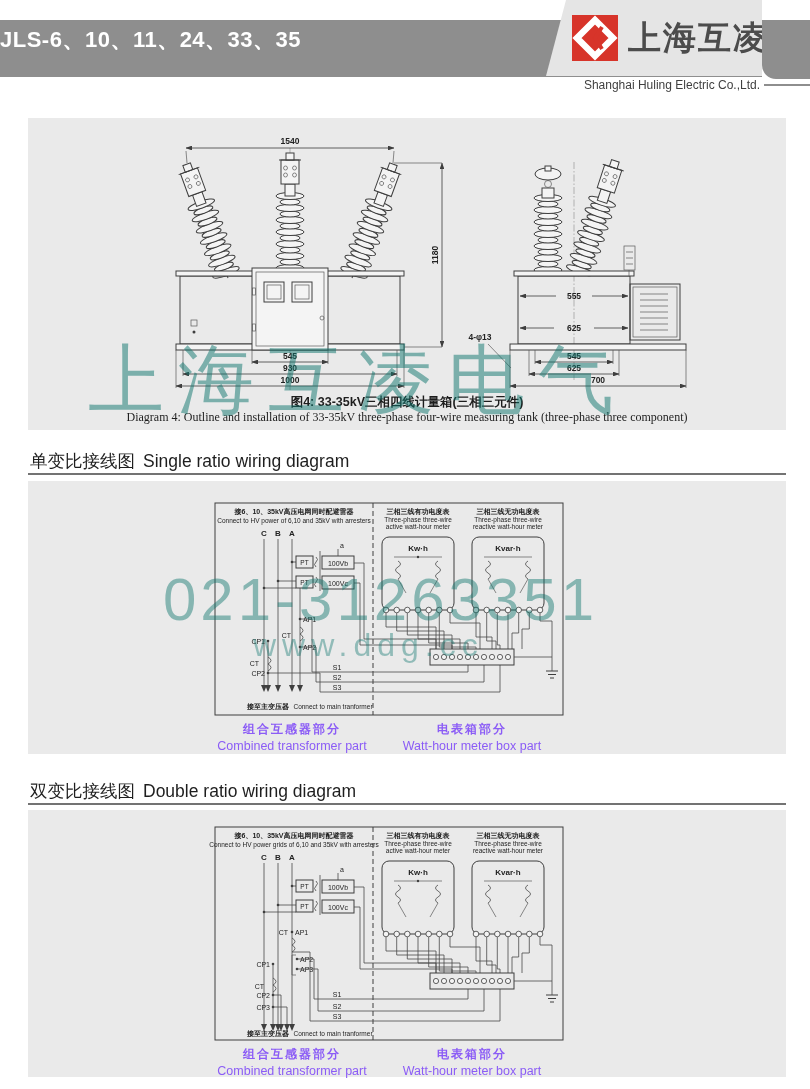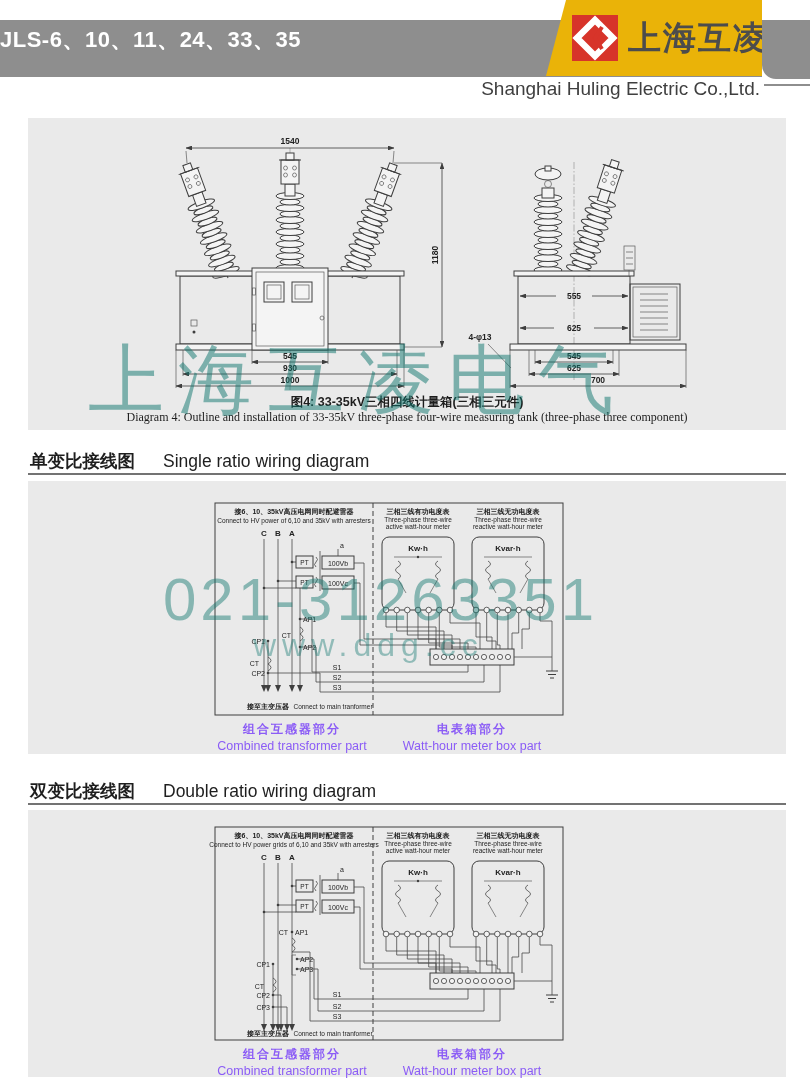--- a/index.html
+++ b/index.html
@@ -5,35 +5,35 @@
   html,body{margin:0;padding:0;}
   body{width:810px;height:1089px;position:relative;background:#fff;
        font-family:"Liberation Sans",sans-serif;overflow:hidden;}
   
   .header-bar{position:absolute;left:0;top:20px;width:762px;height:57px;background:#8e8e8e;
               box-sizing:border-box;}
   .hd-title{color:#fff;font-size:22px;font-weight:800;letter-spacing:.5px;margin-top:5px;white-space:nowrap;}
   .hd-sub{color:#fff;font-size:12px;letter-spacing:.3px;margin-top:2px;white-space:nowrap;}
   .header-tab{position:absolute;right:0;top:20px;width:48px;height:59px;background:#8e8e8e;
               border-bottom-left-radius:14px;}
-  .logo-area{position:absolute;right:48px;top:0;width:216px;height:76px;background:#eab308;
+  .logo-area{position:absolute;right:48px;top:0;width:216px;height:76px;background:#e5e5e5;
              display:flex;align-items:center;gap:10px;
              clip-path:polygon(20px 0,100% 0,100% 100%,0 100%);padding-left:26px;box-sizing:border-box;}
   .logo-sq{width:46px;height:46px;flex:0 0 auto;}
   .brand-cn{font-size:33px;font-weight:600;color:#4c4c4c;letter-spacing:2px;white-space:nowrap;}
-  .brand-en{position:absolute;right:50px;top:78px;font-size:19px;font-weight:500;color:#3f3f3f;white-space:nowrap;}
+  .brand-en{position:absolute;right:50px;top:78px;font-size:12px;font-weight:500;color:#3f3f3f;white-space:nowrap;}
   .header-line{position:absolute;right:0;top:84px;width:46px;height:2px;background:#8e8e8e;}
   
   .panel{position:absolute;left:28px;width:758px;background:#eaeaea;}
   #panel-outline{top:118px;height:312px;}
   #panel-single{top:481px;height:273px;}
   #panel-double{top:810px;height:267px;}
   
   .sec-head{position:absolute;left:30px;font-size:17.5px;color:#1e1e1e;white-space:nowrap;}
-  .sec-head .cn{font-weight:700;margin-right:28px;}
+  .sec-head .cn{font-weight:400;margin-right:8px;}
   .sec-rule{position:absolute;left:28px;width:758px;height:2px;background:#737373;}
   
   .capcn{position:absolute;left:0;width:100%;text-align:center;font-size:12.5px;font-weight:700;color:#1d1d1d;}
   .capen{position:absolute;left:0;width:100%;text-align:center;font-size:12px;color:#1d1d1d;font-family:Liberation Serif, serif;}
   .halfcap{position:absolute;text-align:center;color:#8b5cf6;white-space:nowrap;transform:translateX(-50%);}
   .halfcap .c1{font-size:12px;font-weight:700;letter-spacing:2px;}
   .halfcap .c2{font-size:12.5px;margin-top:1px;}
   
   .wm{position:absolute;color:#0f766e;font-weight:400;white-space:nowrap;z-index:5;pointer-events:none;}
   #wm-outline{left:88px;top:330px;font-size:76px;letter-spacing:14px;opacity:.5;}

